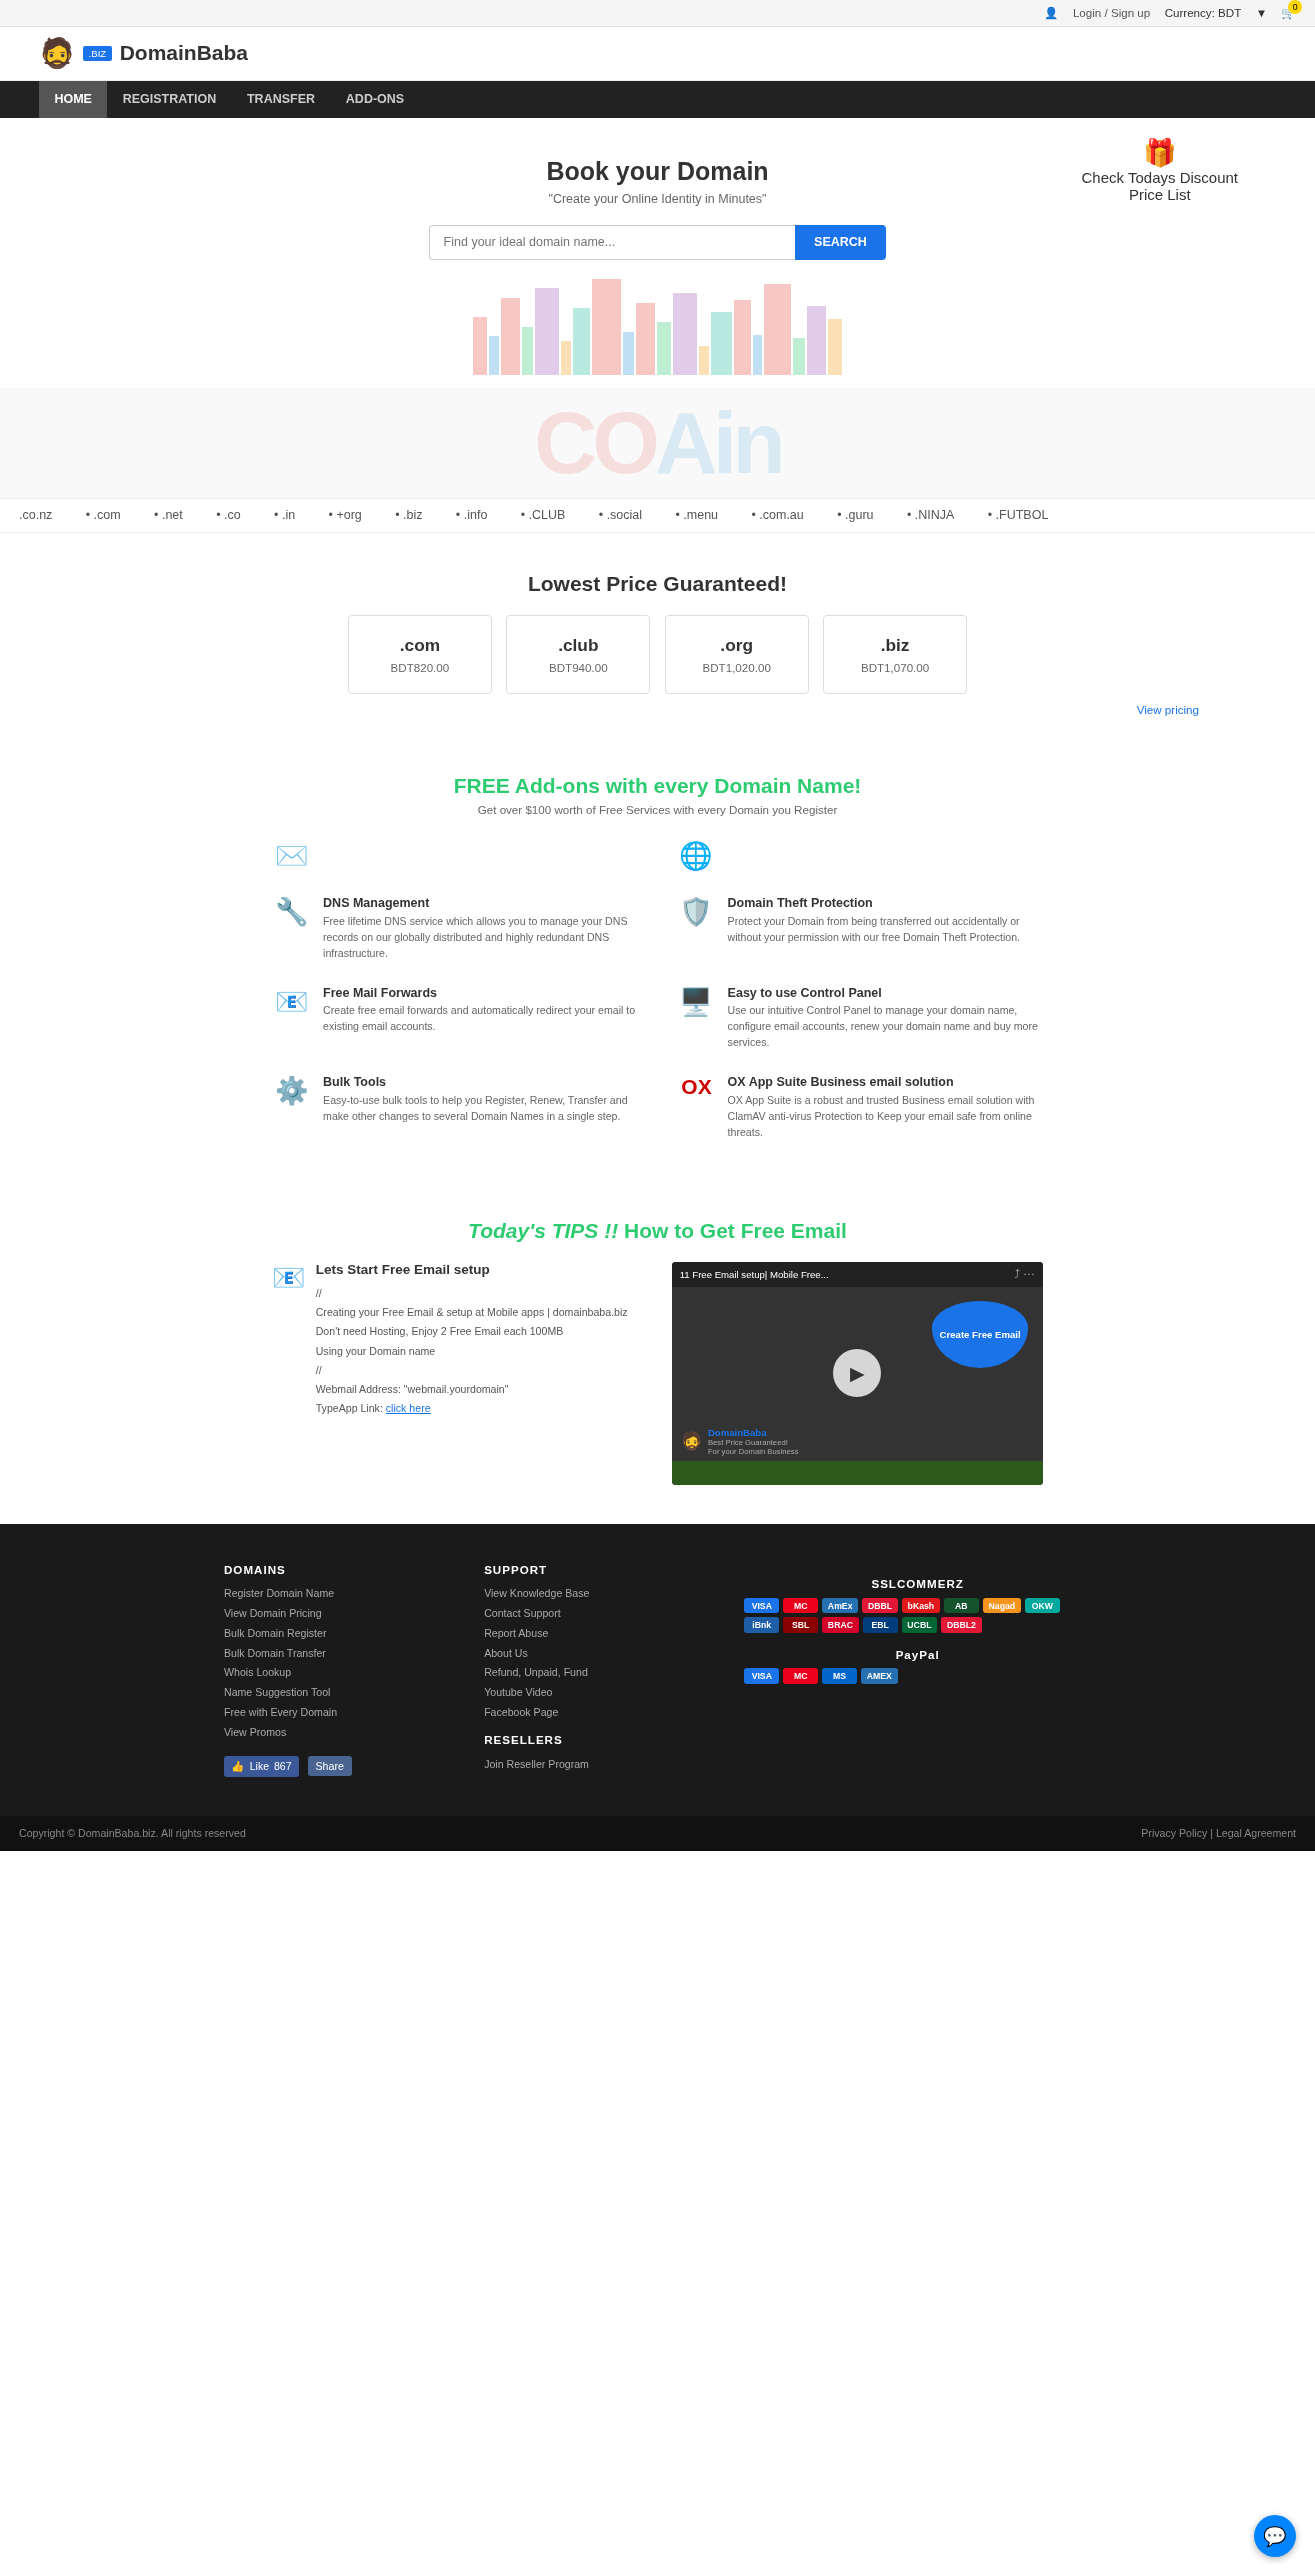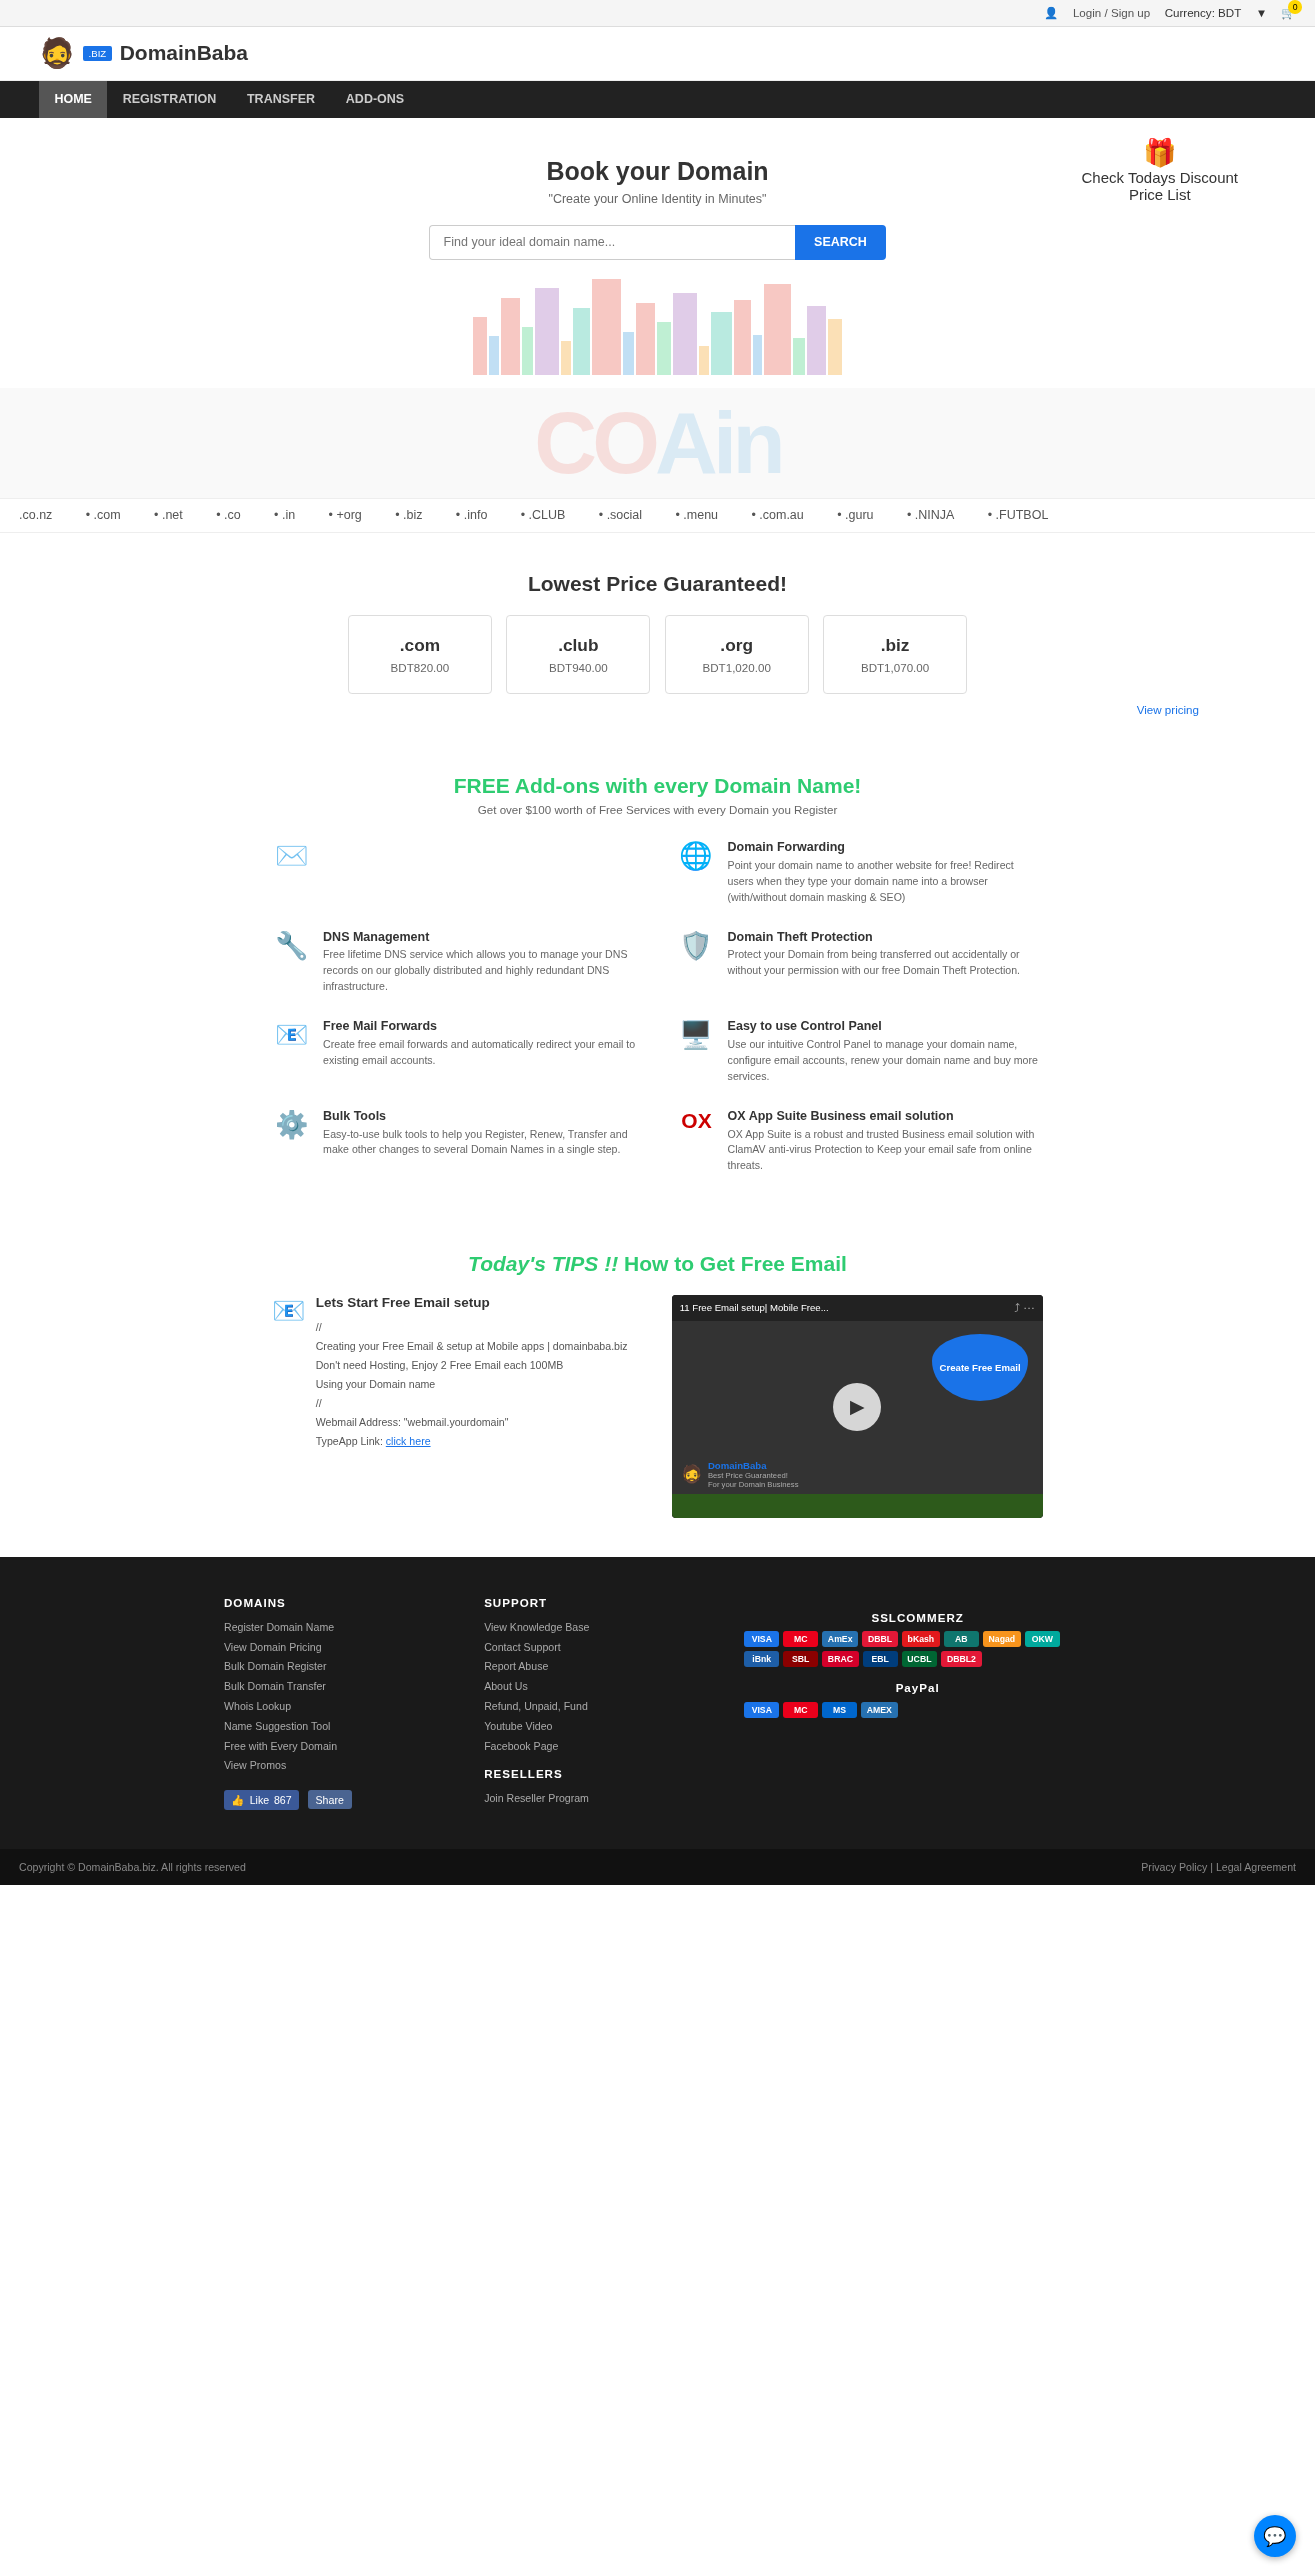--- a/index.html
+++ b/index.html
@@ -283,24 +283,20 @@
   <p class="sub">Get over $100 worth of Free Services with every Domain you Register</p>
 
   <div class="addons-grid">
 
     <div class="addon-item">
       <div class="addon-icon">✉️</div>
     </div>
 
     <div class="addon-item">
       <div class="addon-icon">🌐</div>
-      <div class="addon-text">
-        <h4>Domain Forwarding</h4>
-        <p>Point your domain name to another website for free! Redirect users when they type your domain name into a browser (with/without domain masking &amp; SEO)</p>
-      </div>
     </div>
 
     <div class="addon-item">
       <div class="addon-icon">🔧</div>
       <div class="addon-text">
         <h4>DNS Management</h4>
         <p>Free lifetime DNS service which allows you to manage your DNS records on our globally distributed and highly redundant DNS infrastructure.</p>
       </div>
     </div>
 
@@ -445,21 +441,21 @@
 
     <div class="footer-col">
       <div class="payment-logos">
         <h4>SSLCOMMERZ</h4>
         <div class="payment-grid">
           <div class="payment-logo" style="background:#1a73e8;color:#fff;">VISA</div>
           <div class="payment-logo" style="background:#eb001b;color:#fff;">MC</div>
           <div class="payment-logo" style="background:#2671b1;color:#fff;">AmEx</div>
           <div class="payment-logo" style="background:#e31837;color:#fff;">DBBL</div>
           <div class="payment-logo" style="background:#e2191c;color:#fff;">bKash</div>
-          <div class="payment-logo" style="background:#0f766e;color:#fff;">AB</div>
+          <div class="payment-logo" style="background:#14532d;color:#fff;">AB</div>
           <div class="payment-logo" style="background:#f7941d;color:#fff;">Nagad</div>
           <div class="payment-logo" style="background:#00a99d;color:#fff;">OKW</div>
           <div class="payment-logo" style="background:#1e5ea7;color:#fff;">iBnk</div>
           <div class="payment-logo" style="background:#8b0000;color:#fff;">SBL</div>
           <div class="payment-logo" style="background:#d4002a;color:#fff;">BRAC</div>
           <div class="payment-logo" style="background:#003d7c;color:#fff;">EBL</div>
           <div class="payment-logo" style="background:#006633;color:#fff;">UCBL</div>
           <div class="payment-logo" style="background:#e31837;color:#fff;">DBBL2</div>
         </div>
       </div>

